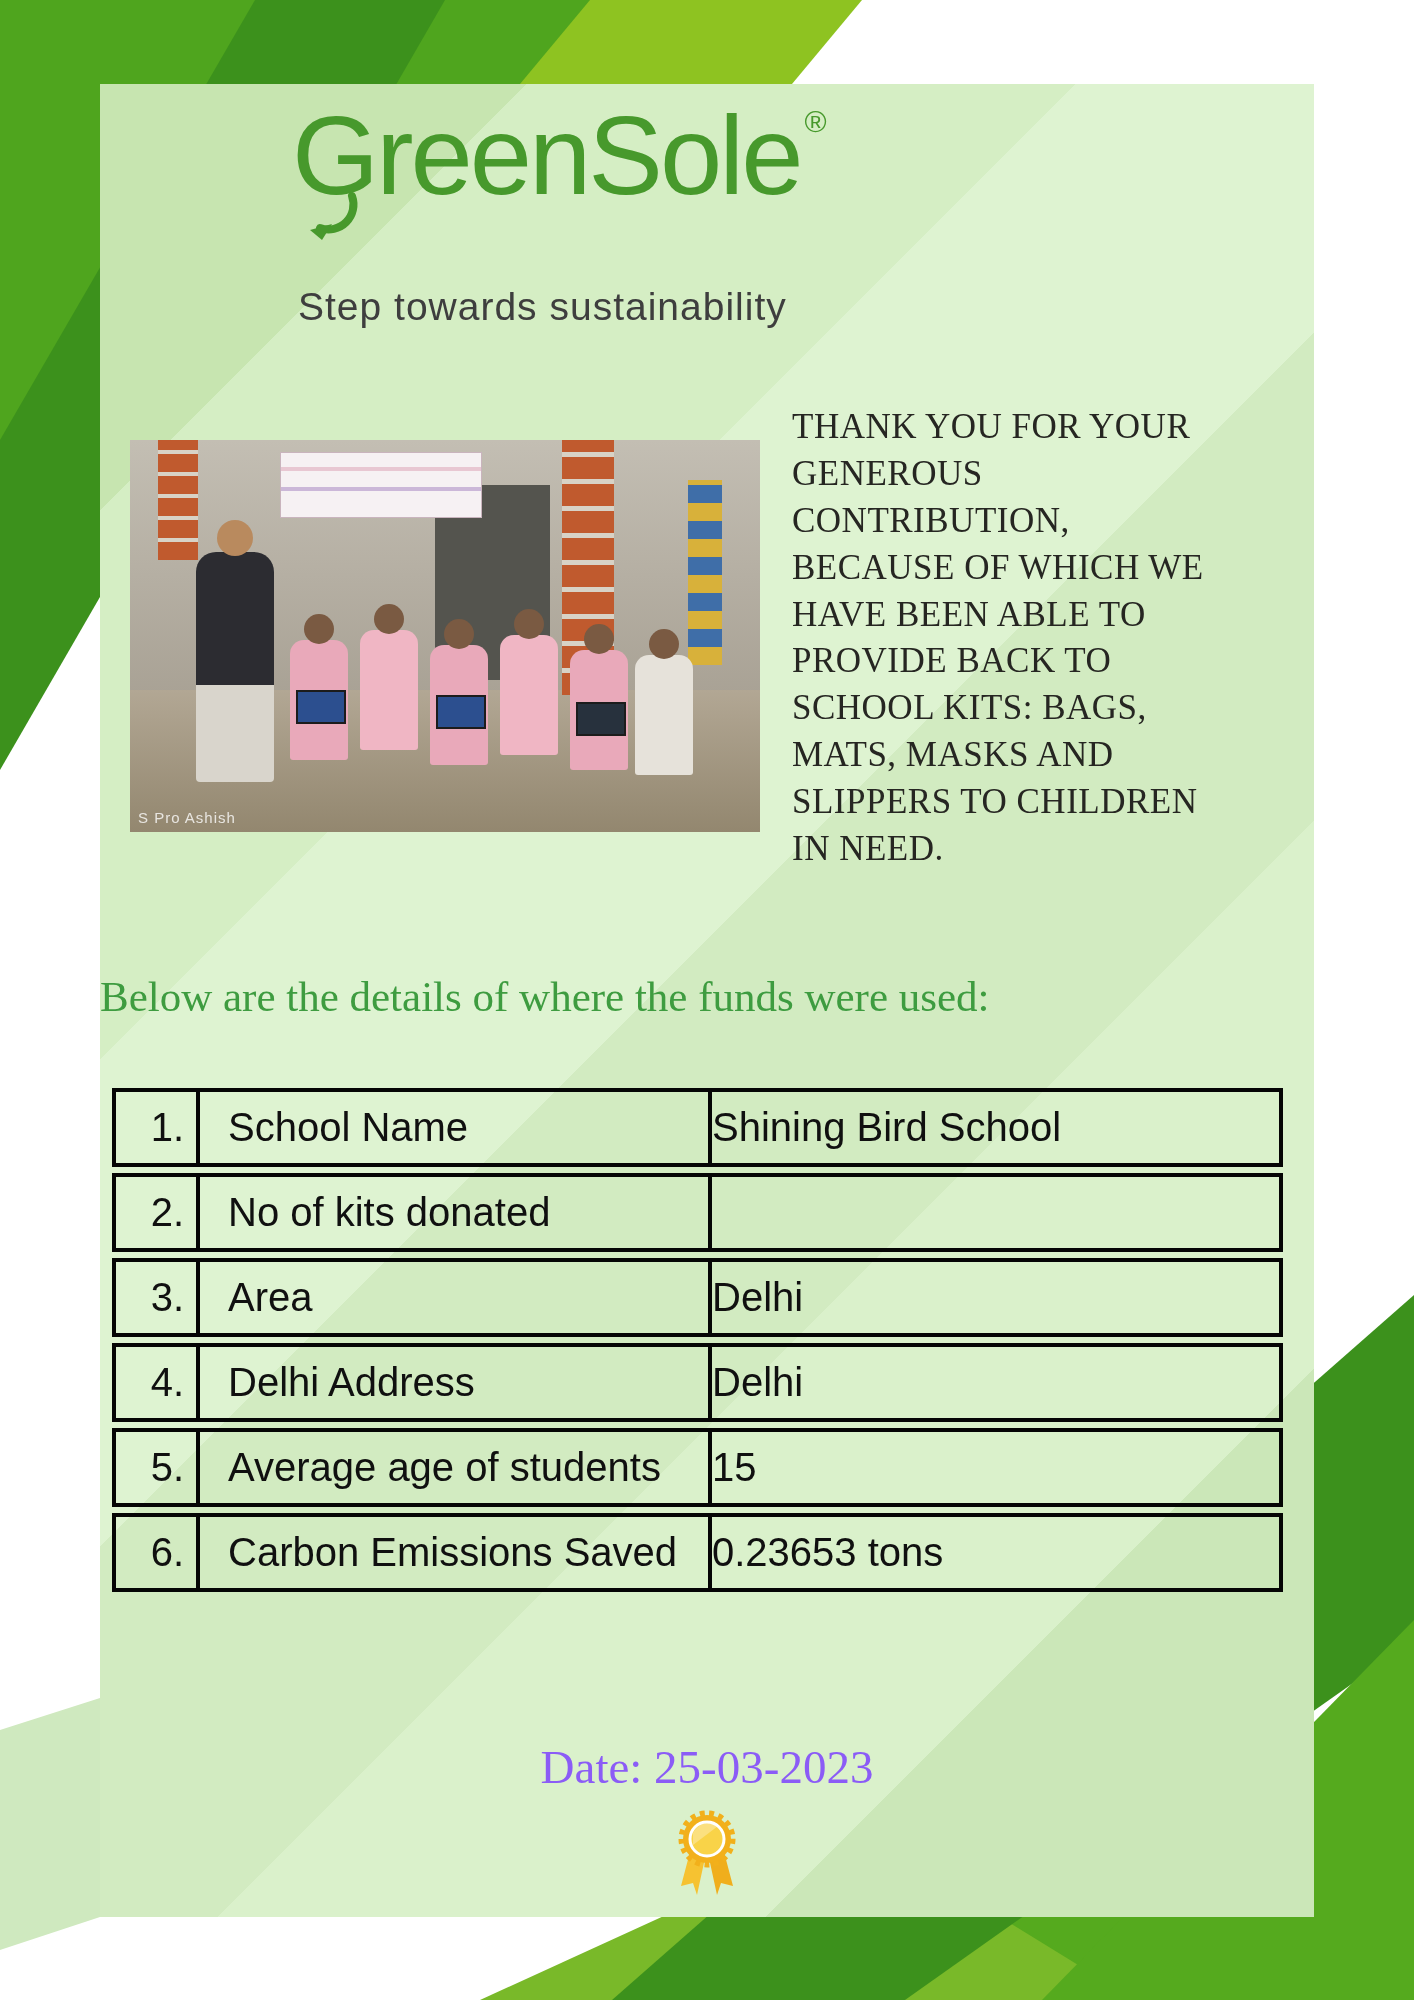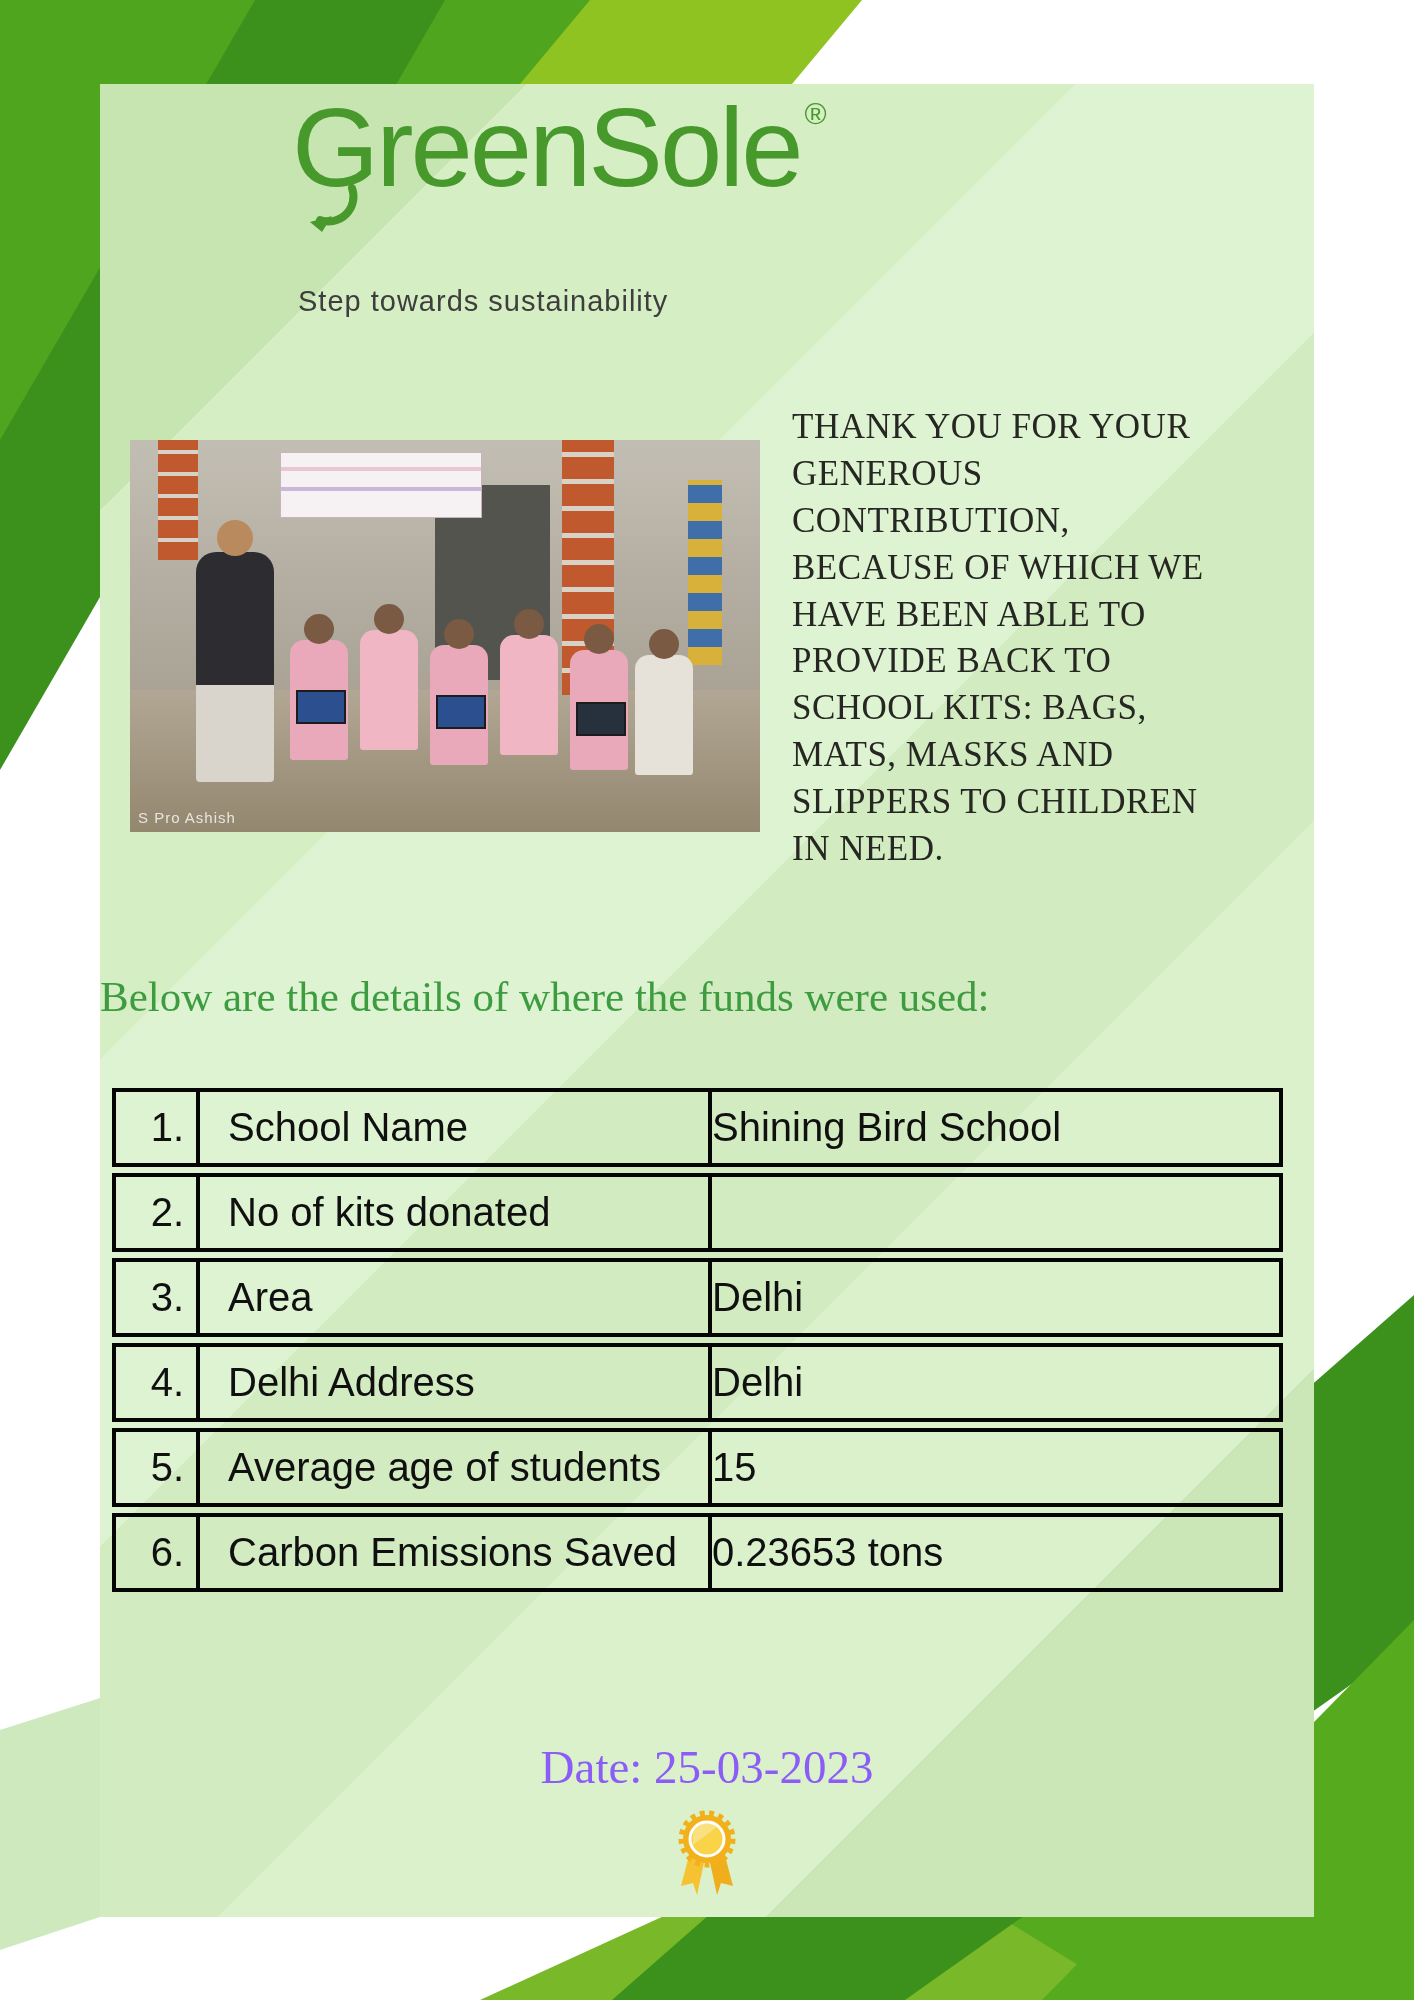--- a/index.html
+++ b/index.html
@@ -23,28 +23,28 @@
       #c7e5b0 0%, #c7e5b0 14%,
       #d5eec4 14%, #d5eec4 32%,
       #def3d1 32%, #def3d1 48%,
       #d2ebc1 48%, #d2ebc1 64%,
       #daf1cb 64%, #daf1cb 82%,
       #cbe7b8 82%, #cbe7b8 100%);
   }
 
   
   .brand {
-    position:absolute; left:292px; top:92px; font-size:112px; line-height:1;
+    position:absolute; left:292px; top:100px; font-size:112px; line-height:1;
     color:#47992c; letter-spacing:-3px; white-space:nowrap;
   }
   .brand-g { position:relative; display:inline-block; }
   .brand-arrow { position:absolute; left:14px; top:48px; }
   .reg { font-size:30px; position:relative; top:-62px; left:4px; letter-spacing:0; }
   .tagline {
-    position:absolute; left:298px; top:285px; font-size:29px; letter-spacing:1px;
+    position:absolute; left:298px; top:285px; font-size:39px; letter-spacing:1px;
     color:#3e3e3e; white-space:nowrap;
   }
 
   
   .photo { position:absolute; left:130px; top:440px; width:630px; height:392px;
            background:#a16207; overflow:hidden; }
   .photo-wall   { position:absolute; left:0; top:0; width:630px; height:262px;
                   background:linear-gradient(#c3beb3, #a8a194); }
   .photo-ground { position:absolute; left:0; top:250px; width:630px; height:142px;
                   background:linear-gradient(#b2a794, #93876f); }

